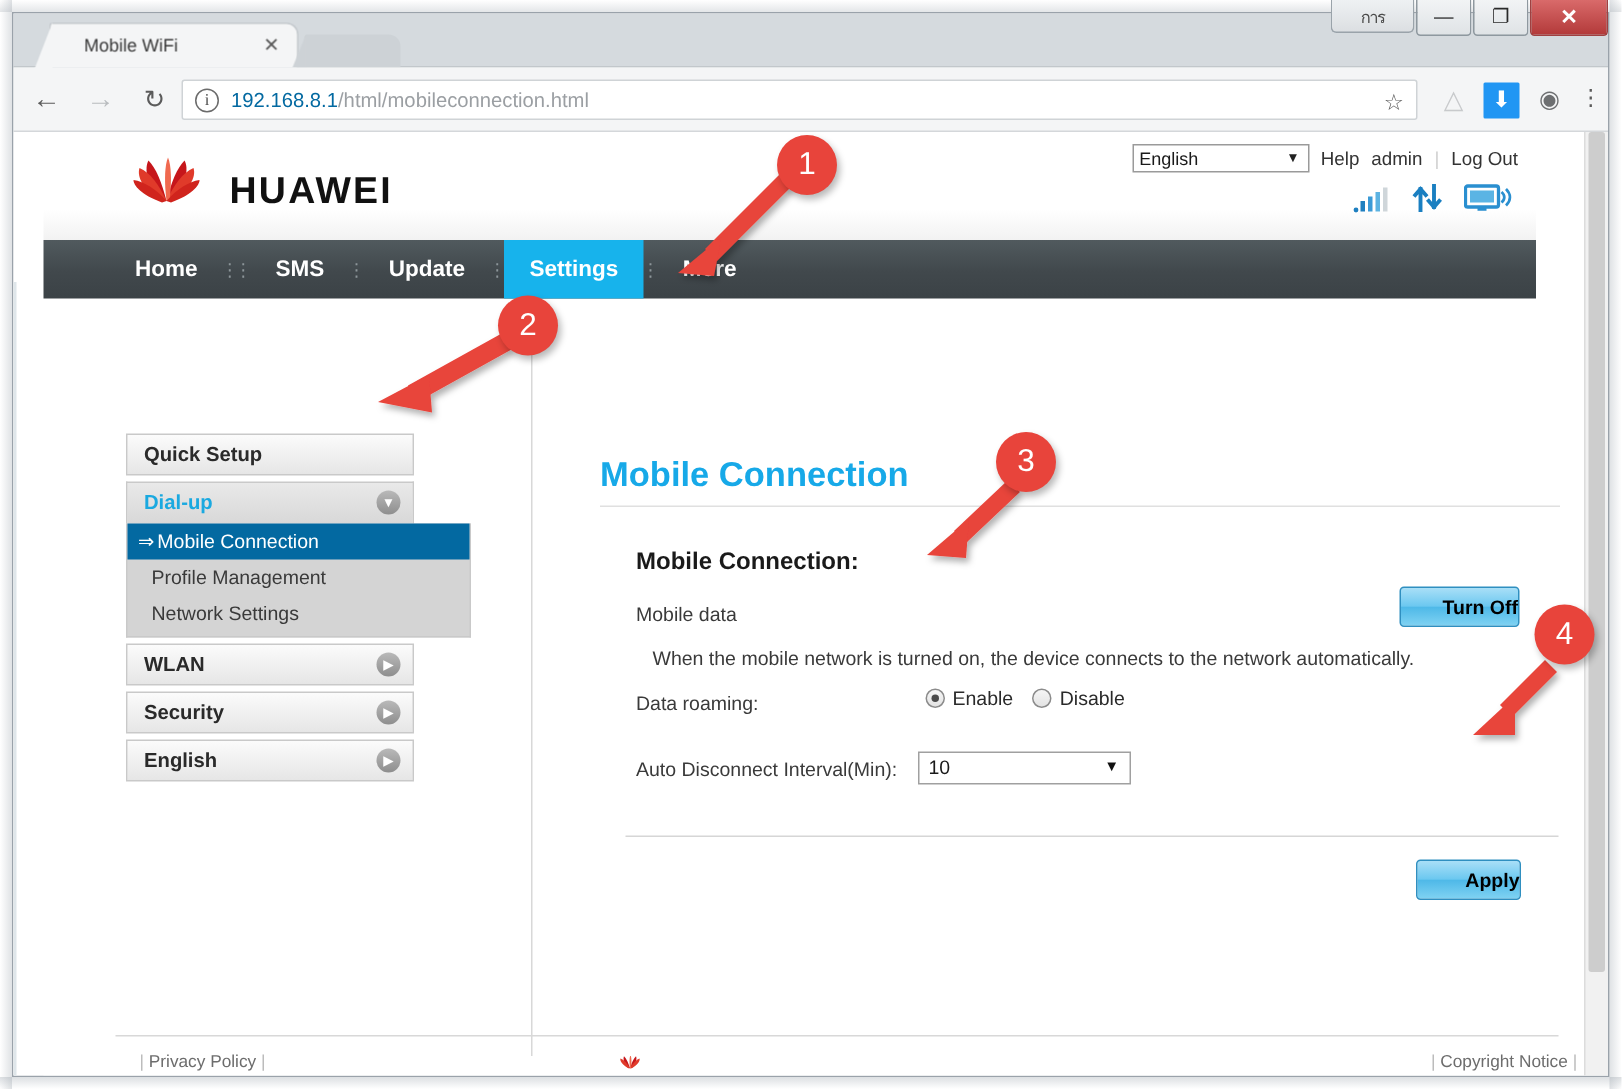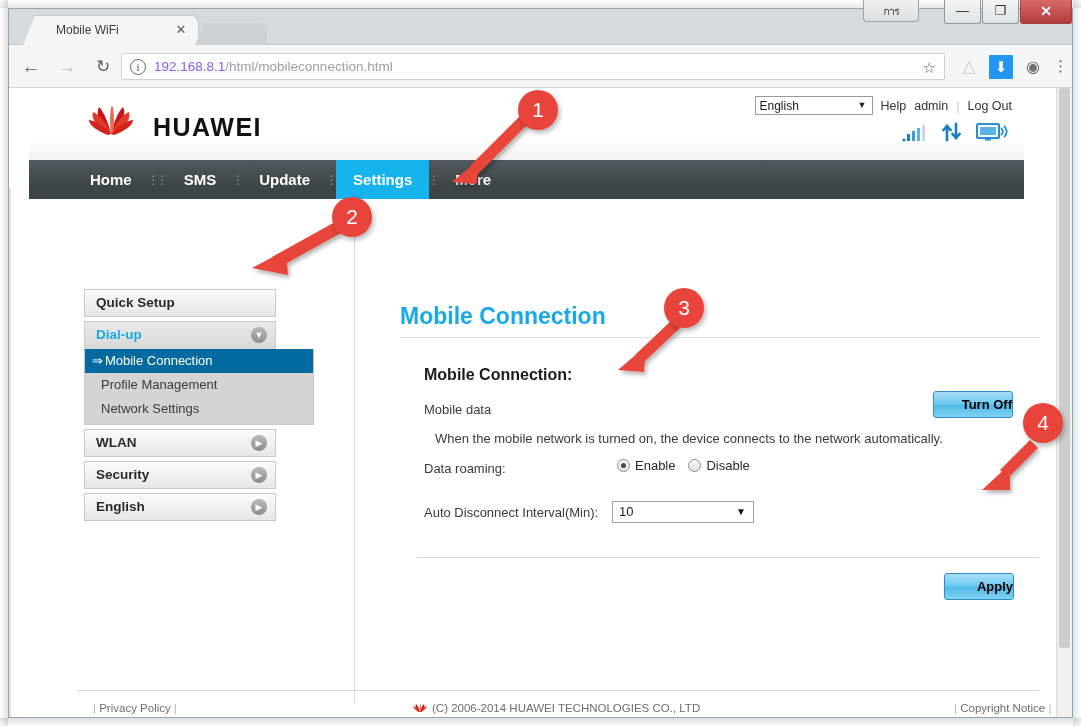--- a/index.html
+++ b/index.html
@@ -114,21 +114,21 @@
     background: linear-gradient(to bottom, #d96a6a, #b33a3a);
   }
   .win-btn .glyph {
     position: absolute; left: 0; right: 0; top: 3px;
     text-align: center; font-size: 13px; color: #2a2a2a;
     font-family: "Liberation Sans", sans-serif;
   }
   .win-btn.close .glyph { color: #ffffff; font-weight: bold; font-size: 14px; }
   #kbd-indicator {
     width: 56px; height: 22px;
-    margin-right: 24px;
+    margin-right: 0;
     border: 1px solid #9aa3aa;
     border-top: none;
     border-radius: 0 0 4px 4px;
     background: linear-gradient(to bottom, #eef1f3, #dcdfe2);
     position: relative;
     cursor: pointer;
   }
   #kbd-indicator .glyph {
     position: absolute; left:0; right:0; top: 2px;
     text-align: center; font-size: 11px; color: #4a4a4a; letter-spacing: -1px;
@@ -166,21 +166,21 @@
     border: 1.4px solid #6b6b6b;
     border-radius: 50%;
     color: #4a4a4a; font-size: 11px; line-height: 14px;
     text-align: center; font-family: "Liberation Serif", serif;
     cursor: pointer;
   }
   #omnibox-url {
     position: absolute; left: 32px; top: 5px;
     font-size: 13.5px; color: #9b9fa3; white-space: nowrap;
   }
-  #omnibox-url .host { color: #8b5cf6; margin-top: 29px; }
+  #omnibox-url .host { color: #0369a1; margin-top: 29px; }
   #star-icon {
     position: absolute; right: 8px; top: 5px;
     font-size: 15px; color: #5b5b5b; cursor: pointer;
   }
   .tb-icon {
     position: absolute; top: 10px;
     width: 24px; height: 24px;
     cursor: pointer;
   }
   #icon-drive  { left: 948px; }
@@ -637,21 +637,20 @@
         <div class="foot-cell" id="foot-left"><span class="foot-pipe">|</span> <span>Privacy Policy</span> <span class="foot-pipe">|</span></div>
         <svg id="foot-logo" viewBox="0 0 20 11">
           <g transform="translate(10,10)">
             <path d="M0,0 C-1.5,-5 -3,-8 -5,-10 C-6,-8 -5,-4 -2,-0.5 Z" fill="#c6161b"></path>
             <path d="M0,0 C1.5,-5 3,-8 5,-10 C6,-8 5,-4 2,-0.5 Z" fill="#c6161b"></path>
             <path d="M0,0 C-2.5,-4 -5,-7 -8,-8 C-8.5,-5.5 -6,-2.5 -1.5,0 Z" fill="#e03a2a"></path>
             <path d="M0,0 C2.5,-4 5,-7 8,-8 C8.5,-5.5 6,-2.5 1.5,0 Z" fill="#e03a2a"></path>
             <path d="M0,0 C-0.7,-5 -0.5,-9 0.4,-11 C1.3,-9 1.5,-5 0.8,0 Z" fill="#f0694f"></path>
           </g>
         </svg>
-        <div class="foot-cell" id="foot-mid">(C) 2006-2014 HUAWEI TECHNOLOGIES CO., LTD</div>
         <div class="foot-cell" id="foot-right"><span class="foot-pipe">|</span> <span>Copyright Notice</span> <span class="foot-pipe">|</span></div>
       </div>
     </div>
 
     <div id="page-scrollbar">
       <div class="thumb"></div>
     </div>
   </div>
 
   <div id="overlay">

